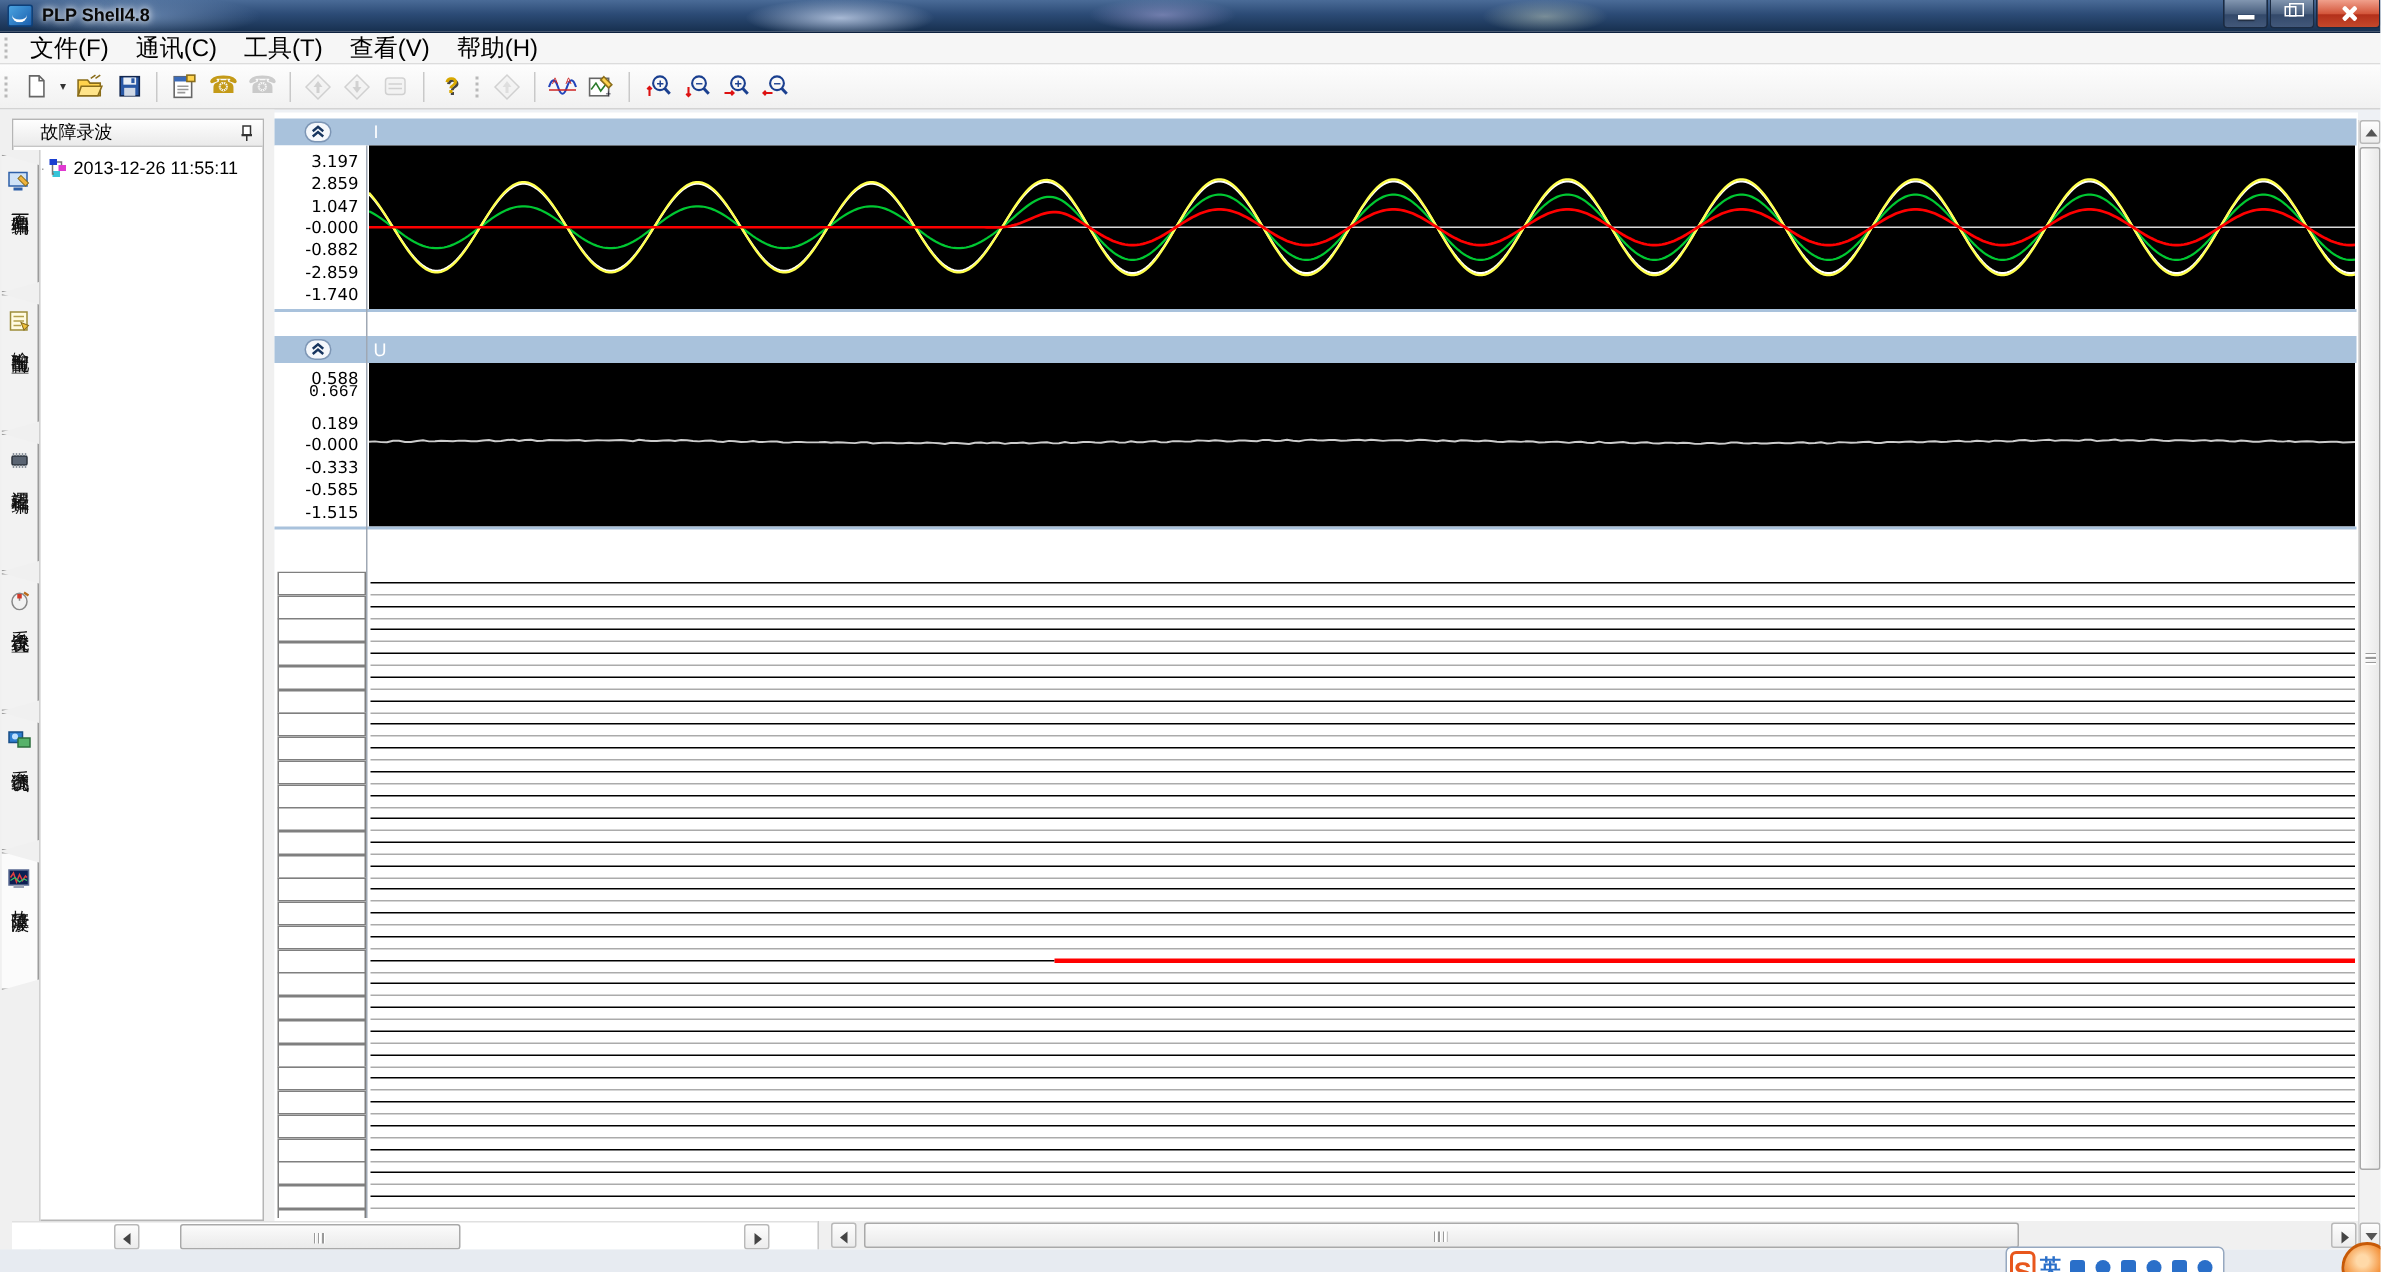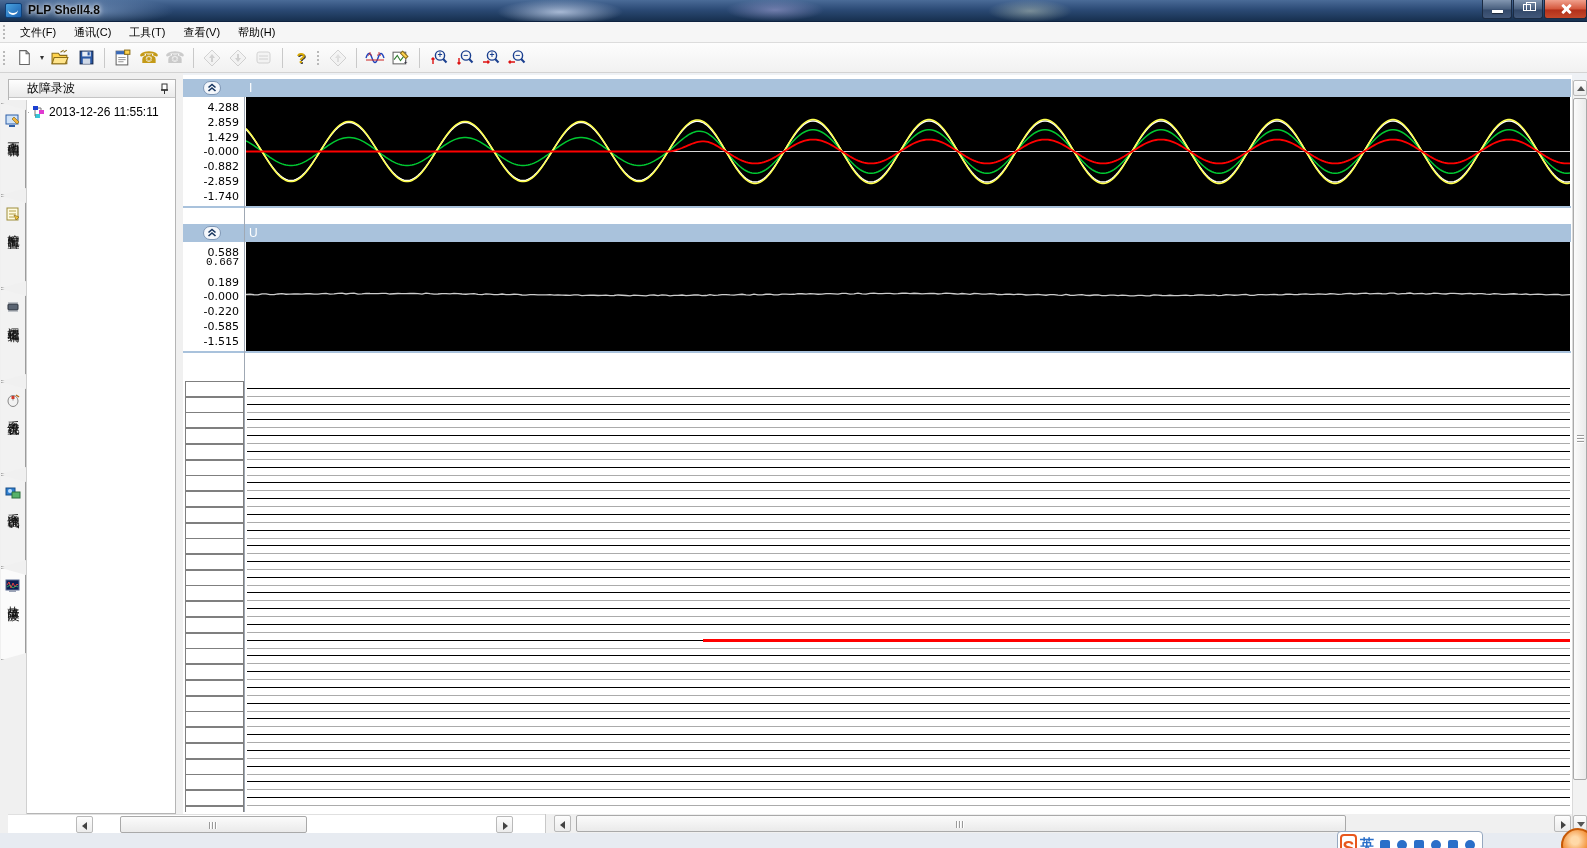--- a/index.html
+++ b/index.html
@@ -30,21 +30,21 @@
   .glyph-min { position:absolute; left:9px; bottom:5px; width:11px; height:3px; background:#fff; box-shadow:0 1px 1px rgba(0,0,0,.5);}
   .glyph-restore { position:absolute; left:9px; top:4px; width:8px; height:7px; border:1px solid #fff; background:transparent;}
   .glyph-restore::after { content:""; position:absolute; left:2px; top:-3px; width:8px; height:7px; border:1px solid #fff; }
   .glyph-x { position:absolute; left:15px; top:4px; width:12px; height:10px; }
   .glyph-x::before,.glyph-x::after { content:""; position:absolute; left:5px; top:-1px; width:3px; height:12px; background:#fff; border-radius:1px;}
   .glyph-x::before{ transform:rotate(45deg);} .glyph-x::after{ transform:rotate(-45deg);}
 
   .menubar { position:absolute; left:0; top:22px; width:1587px; height:21px; background:#f6f6f6;
     border-bottom:1px solid #dcdcdc; display:flex; align-items:center; }
   .bargrip { width:4px; height:14px; margin:0 4px 0 3px; border-left:2px dotted #b9b9b9; }
-  .menu-item { font-size:11px; padding:2px 9px; cursor:default; }
+  .menu-item { font-size:16px; padding:2px 9px; cursor:default; }
 
   .toolbar { position:absolute; left:0; top:43px; width:1587px; height:30px;
     background:linear-gradient(180deg,#fdfdfd,#f1f1f1); border-bottom:1px solid #d3d3d3;
     display:flex; align-items:center; }
   .tb-sep { width:1px; height:20px; background:#c9c9c9; margin:0 5px; }
   .tb-btn { width:24px; height:24px; display:flex; align-items:center; justify-content:center;
     margin:0 1px; border-radius:2px; position:relative; }
   .tb-btn.disabled { opacity:.4; filter:grayscale(1); }
   .tb-dd { width:10px; height:24px; display:flex; align-items:center; justify-content:center; font-size:8px; color:#333; }
   .tb-phone { font-size:16px; line-height:16px; }
@@ -394,23 +394,23 @@
 
 <div class="panel-header" style="top:79px;">
   <div class="collapse-btn">
     <svg width="10" height="10" viewBox="0 0 10 10">
         <path d="M1.5 4.5 L5 1.5 L8.5 4.5 M1.5 8 L5 5 L8.5 8" fill="none" stroke="#17355f" stroke-width="1.6"></path>
       </svg>
   </div>
   <div class="panel-title">I</div>
 </div>
 <div class="axis-col" style="top:97px; height:110px;" id="axisI">
-    <span class="ytick" style="top: 4px;">4.288</span>
+    <span class="ytick" style="top: 4px;">3.197</span>
     <span class="ytick" style="top: 18.83px;">2.859</span>
-    <span class="ytick" style="top: 33.66px;">1.429</span>
+    <span class="ytick" style="top: 33.66px;">1.047</span>
     <span class="ytick" style="top: 48.49px;">-0.000</span>
     <span class="ytick" style="top: 63.32px;">-0.882</span>
     <span class="ytick" style="top: 78.15px;">-2.859</span>
     <span class="ytick" style="top: 92.98px;">-1.740</span>
   </div>
 <div class="plot" style="left:246px; top:97px; width:1324px; height:109px;">
   <svg id="svgI" width="1324" height="109">
       <line x1="0" y1="54.5" x2="1324" y2="54.5" stroke="#d9d9d9" stroke-width="1"></line>
       <polyline points="0,43.82 2,44.87 4,46.02 6,47.28 8,48.62 10,50.03 12,51.49 14,52.99 16,54.50 18,56.01 20,57.51 22,58.97 24,60.38 26,61.72 28,62.98 30,64.13 32,65.18 34,66.10 36,66.88 38,67.52 40,68.00 42,68.33 44,68.49 46,68.49 48,68.33 50,68.00 52,67.52 54,66.88 56,66.10 58,65.18 60,64.13 62,62.98 64,61.72 66,60.38 68,58.97 70,57.51 72,56.01 74,54.50 76,52.99 78,51.49 80,50.03 82,48.62 84,47.28 86,46.02 88,44.87 90,43.82 92,42.90 94,42.12 96,41.48 98,41.00 100,40.67 102,40.51 104,40.51 106,40.67 108,41.00 110,41.48 112,42.12 114,42.90 116,43.82 118,44.87 120,46.02 122,47.28 124,48.62 126,50.03 128,51.49 130,52.99 132,54.50 134,56.01 136,57.51 138,58.97 140,60.38 142,61.72 144,62.98 146,64.13 148,65.18 150,66.10 152,66.88 154,67.52 156,68.00 158,68.33 160,68.49 162,68.49 164,68.33 166,68.00 168,67.52 170,66.88 172,66.10 174,65.18 176,64.13 178,62.98 180,61.72 182,60.38 184,58.97 186,57.51 188,56.01 190,54.50 192,52.99 194,51.49 196,50.03 198,48.62 200,47.28 202,46.02 204,44.87 206,43.82 208,42.90 210,42.12 212,41.48 214,41.00 216,40.67 218,40.51 220,40.51 222,40.67 224,41.00 226,41.48 228,42.12 230,42.90 232,43.82 234,44.87 236,46.02 238,47.28 240,48.62 242,50.03 244,51.49 246,52.99 248,54.50 250,56.01 252,57.51 254,58.97 256,60.38 258,61.72 260,62.98 262,64.13 264,65.18 266,66.10 268,66.88 270,67.52 272,68.00 274,68.33 276,68.49 278,68.49 280,68.33 282,68.00 284,67.52 286,66.88 288,66.10 290,65.18 292,64.13 294,62.98 296,61.72 298,60.38 300,58.97 302,57.51 304,56.01 306,54.50 308,52.99 310,51.49 312,50.03 314,48.62 316,47.28 318,46.02 320,44.87 322,43.82 324,42.90 326,42.12 328,41.48 330,41.00 332,40.67 334,40.51 336,40.51 338,40.67 340,41.00 342,41.48 344,42.12 346,42.90 348,43.82 350,44.87 352,46.02 354,47.28 356,48.62 358,50.03 360,51.49 362,52.99 364,54.50 366,56.01 368,57.51 370,58.97 372,60.38 374,61.72 376,62.98 378,64.13 380,65.18 382,66.10 384,66.88 386,67.52 388,68.00 390,68.33 392,68.49 394,68.49 396,68.33 398,68.00 400,67.52 402,66.88 404,66.10 406,65.18 408,64.13 410,62.98 412,61.75 414,60.45 416,59.07 418,57.61 420,56.09 422,54.50 424,52.85 426,51.16 428,49.44 430,47.70 432,45.96 434,44.25 436,42.59 438,41.00 440,39.52 442,38.17 444,36.97 446,35.96 448,35.16 450,34.58 452,34.26 454,34.19 456,34.40 458,34.89 460,35.66 462,36.70 464,38.01 466,39.55 468,41.31 470,43.26 472,45.35 474,47.54 476,49.82 478,52.14 480,54.50 482,56.86 484,59.18 486,61.46 488,63.65 490,65.74 492,67.69 494,69.49 496,71.11 498,72.54 500,73.75 502,74.75 504,75.50 506,76.01 508,76.26 510,76.26 512,76.01 514,75.50 516,74.75 518,73.75 520,72.54 522,71.11 524,69.49 526,67.69 528,65.74 530,63.65 532,61.46 534,59.18 536,56.86 538,54.50 540,52.14 542,49.82 544,47.54 546,45.35 548,43.26 550,41.31 552,39.51 554,37.89 556,36.46 558,35.25 560,34.25 562,33.50 564,32.99 566,32.74 568,32.74 570,32.99 572,33.50 574,34.25 576,35.25 578,36.46 580,37.89 582,39.51 584,41.31 586,43.26 588,45.35 590,47.54 592,49.82 594,52.14 596,54.50 598,56.86 600,59.18 602,61.46 604,63.65 606,65.74 608,67.69 610,69.49 612,71.11 614,72.54 616,73.75 618,74.75 620,75.50 622,76.01 624,76.26 626,76.26 628,76.01 630,75.50 632,74.75 634,73.75 636,72.54 638,71.11 640,69.49 642,67.69 644,65.74 646,63.65 648,61.46 650,59.18 652,56.86 654,54.50 656,52.14 658,49.82 660,47.54 662,45.35 664,43.26 666,41.31 668,39.51 670,37.89 672,36.46 674,35.25 676,34.25 678,33.50 680,32.99 682,32.74 684,32.74 686,32.99 688,33.50 690,34.25 692,35.25 694,36.46 696,37.89 698,39.51 700,41.31 702,43.26 704,45.35 706,47.54 708,49.82 710,52.14 712,54.50 714,56.86 716,59.18 718,61.46 720,63.65 722,65.74 724,67.69 726,69.49 728,71.11 730,72.54 732,73.75 734,74.75 736,75.50 738,76.01 740,76.26 742,76.26 744,76.01 746,75.50 748,74.75 750,73.75 752,72.54 754,71.11 756,69.49 758,67.69 760,65.74 762,63.65 764,61.46 766,59.18 768,56.86 770,54.50 772,52.14 774,49.82 776,47.54 778,45.35 780,43.26 782,41.31 784,39.51 786,37.89 788,36.46 790,35.25 792,34.25 794,33.50 796,32.99 798,32.74 800,32.74 802,32.99 804,33.50 806,34.25 808,35.25 810,36.46 812,37.89 814,39.51 816,41.31 818,43.26 820,45.35 822,47.54 824,49.82 826,52.14 828,54.50 830,56.86 832,59.18 834,61.46 836,63.65 838,65.74 840,67.69 842,69.49 844,71.11 846,72.54 848,73.75 850,74.75 852,75.50 854,76.01 856,76.26 858,76.26 860,76.01 862,75.50 864,74.75 866,73.75 868,72.54 870,71.11 872,69.49 874,67.69 876,65.74 878,63.65 880,61.46 882,59.18 884,56.86 886,54.50 888,52.14 890,49.82 892,47.54 894,45.35 896,43.26 898,41.31 900,39.51 902,37.89 904,36.46 906,35.25 908,34.25 910,33.50 912,32.99 914,32.74 916,32.74 918,32.99 920,33.50 922,34.25 924,35.25 926,36.46 928,37.89 930,39.51 932,41.31 934,43.26 936,45.35 938,47.54 940,49.82 942,52.14 944,54.50 946,56.86 948,59.18 950,61.46 952,63.65 954,65.74 956,67.69 958,69.49 960,71.11 962,72.54 964,73.75 966,74.75 968,75.50 970,76.01 972,76.26 974,76.26 976,76.01 978,75.50 980,74.75 982,73.75 984,72.54 986,71.11 988,69.49 990,67.69 992,65.74 994,63.65 996,61.46 998,59.18 1000,56.86 1002,54.50 1004,52.14 1006,49.82 1008,47.54 1010,45.35 1012,43.26 1014,41.31 1016,39.51 1018,37.89 1020,36.46 1022,35.25 1024,34.25 1026,33.50 1028,32.99 1030,32.74 1032,32.74 1034,32.99 1036,33.50 1038,34.25 1040,35.25 1042,36.46 1044,37.89 1046,39.51 1048,41.31 1050,43.26 1052,45.35 1054,47.54 1056,49.82 1058,52.14 1060,54.50 1062,56.86 1064,59.18 1066,61.46 1068,63.65 1070,65.74 1072,67.69 1074,69.49 1076,71.11 1078,72.54 1080,73.75 1082,74.75 1084,75.50 1086,76.01 1088,76.26 1090,76.26 1092,76.01 1094,75.50 1096,74.75 1098,73.75 1100,72.54 1102,71.11 1104,69.49 1106,67.69 1108,65.74 1110,63.65 1112,61.46 1114,59.18 1116,56.86 1118,54.50 1120,52.14 1122,49.82 1124,47.54 1126,45.35 1128,43.26 1130,41.31 1132,39.51 1134,37.89 1136,36.46 1138,35.25 1140,34.25 1142,33.50 1144,32.99 1146,32.74 1148,32.74 1150,32.99 1152,33.50 1154,34.25 1156,35.25 1158,36.46 1160,37.89 1162,39.51 1164,41.31 1166,43.26 1168,45.35 1170,47.54 1172,49.82 1174,52.14 1176,54.50 1178,56.86 1180,59.18 1182,61.46 1184,63.65 1186,65.74 1188,67.69 1190,69.49 1192,71.11 1194,72.54 1196,73.75 1198,74.75 1200,75.50 1202,76.01 1204,76.26 1206,76.26 1208,76.01 1210,75.50 1212,74.75 1214,73.75 1216,72.54 1218,71.11 1220,69.49 1222,67.69 1224,65.74 1226,63.65 1228,61.46 1230,59.18 1232,56.86 1234,54.50 1236,52.14 1238,49.82 1240,47.54 1242,45.35 1244,43.26 1246,41.31 1248,39.51 1250,37.89 1252,36.46 1254,35.25 1256,34.25 1258,33.50 1260,32.99 1262,32.74 1264,32.74 1266,32.99 1268,33.50 1270,34.25 1272,35.25 1274,36.46 1276,37.89 1278,39.51 1280,41.31 1282,43.26 1284,45.35 1286,47.54 1288,49.82 1290,52.14 1292,54.50 1294,56.86 1296,59.18 1298,61.46 1300,63.65 1302,65.74 1304,67.69 1306,69.49 1308,71.11 1310,72.54 1312,73.75 1314,74.75 1316,75.50 1318,76.01 1320,76.26 1322,76.26 1324,76.01" fill="none" stroke="#00c832" stroke-width="1.5"></polyline>
       <polyline points="0,32.35 2,34.52 4,36.91 6,39.52 8,42.30 10,45.22 12,48.25 14,51.36 16,54.50 18,57.64 20,60.75 22,63.78 24,66.70 26,69.48 28,72.09 30,74.48 32,76.65 34,78.55 36,80.17 38,81.49 40,82.50 42,83.18 44,83.52 46,83.52 48,83.18 50,82.50 52,81.49 54,80.17 56,78.55 58,76.65 60,74.48 62,72.09 64,69.48 66,66.70 68,63.78 70,60.75 72,57.64 74,54.50 76,51.36 78,48.25 80,45.22 82,42.30 84,39.52 86,36.91 88,34.52 90,32.35 92,30.45 94,28.83 96,27.51 98,26.50 100,25.82 102,25.48 104,25.48 106,25.82 108,26.50 110,27.51 112,28.83 114,30.45 116,32.35 118,34.52 120,36.91 122,39.52 124,42.30 126,45.22 128,48.25 130,51.36 132,54.50 134,57.64 136,60.75 138,63.78 140,66.70 142,69.48 144,72.09 146,74.48 148,76.65 150,78.55 152,80.17 154,81.49 156,82.50 158,83.18 160,83.52 162,83.52 164,83.18 166,82.50 168,81.49 170,80.17 172,78.55 174,76.65 176,74.48 178,72.09 180,69.48 182,66.70 184,63.78 186,60.75 188,57.64 190,54.50 192,51.36 194,48.25 196,45.22 198,42.30 200,39.52 202,36.91 204,34.52 206,32.35 208,30.45 210,28.83 212,27.51 214,26.50 216,25.82 218,25.48 220,25.48 222,25.82 224,26.50 226,27.51 228,28.83 230,30.45 232,32.35 234,34.52 236,36.91 238,39.52 240,42.30 242,45.22 244,48.25 246,51.36 248,54.50 250,57.64 252,60.75 254,63.78 256,66.70 258,69.48 260,72.09 262,74.48 264,76.65 266,78.55 268,80.17 270,81.49 272,82.50 274,83.18 276,83.52 278,83.52 280,83.18 282,82.50 284,81.49 286,80.17 288,78.55 290,76.65 292,74.48 294,72.09 296,69.48 298,66.70 300,63.78 302,60.75 304,57.64 306,54.50 308,51.36 310,48.25 312,45.22 314,42.30 316,39.52 318,36.91 320,34.52 322,32.35 324,30.45 326,28.83 328,27.51 330,26.50 332,25.82 334,25.48 336,25.48 338,25.82 340,26.50 342,27.51 344,28.83 346,30.45 348,32.35 350,34.52 352,36.91 354,39.52 356,42.30 358,45.22 360,48.25 362,51.36 364,54.50 366,57.64 368,60.75 370,63.78 372,66.70 374,69.48 376,72.09 378,74.48 380,76.65 382,78.55 384,80.17 386,81.49 388,82.50 390,83.18 392,83.52 394,83.52 396,83.18 398,82.50 400,81.49 402,80.17 404,78.55 406,76.65 408,74.48 410,72.09 412,69.49 414,66.71 416,63.80 418,60.77 420,57.66 422,54.50 424,51.33 426,48.19 428,45.10 430,42.11 432,39.26 434,36.56 436,34.06 438,31.79 440,29.77 442,28.04 444,26.60 446,25.49 448,24.72 450,24.30 452,24.23 454,24.53 456,25.18 458,26.19 460,27.54 462,29.21 464,31.19 466,33.45 468,35.97 470,38.72 472,41.65 474,44.72 476,47.92 478,51.19 480,54.50 482,57.81 484,61.08 486,64.28 488,67.35 490,70.28 492,73.03 494,75.55 496,77.83 498,79.84 500,81.55 502,82.94 504,84.00 506,84.71 508,85.07 510,85.07 512,84.71 514,84.00 516,82.94 518,81.55 520,79.84 522,77.83 524,75.55 526,73.03 528,70.28 530,67.35 532,64.28 534,61.08 536,57.81 538,54.50 540,51.19 542,47.92 544,44.72 546,41.65 548,38.72 550,35.97 552,33.45 554,31.17 556,29.16 558,27.45 560,26.06 562,25.00 564,24.29 566,23.93 568,23.93 570,24.29 572,25.00 574,26.06 576,27.45 578,29.16 580,31.17 582,33.45 584,35.97 586,38.72 588,41.65 590,44.72 592,47.92 594,51.19 596,54.50 598,57.81 600,61.08 602,64.28 604,67.35 606,70.28 608,73.03 610,75.55 612,77.83 614,79.84 616,81.55 618,82.94 620,84.00 622,84.71 624,85.07 626,85.07 628,84.71 630,84.00 632,82.94 634,81.55 636,79.84 638,77.83 640,75.55 642,73.03 644,70.28 646,67.35 648,64.28 650,61.08 652,57.81 654,54.50 656,51.19 658,47.92 660,44.72 662,41.65 664,38.72 666,35.97 668,33.45 670,31.17 672,29.16 674,27.45 676,26.06 678,25.00 680,24.29 682,23.93 684,23.93 686,24.29 688,25.00 690,26.06 692,27.45 694,29.16 696,31.17 698,33.45 700,35.97 702,38.72 704,41.65 706,44.72 708,47.92 710,51.19 712,54.50 714,57.81 716,61.08 718,64.28 720,67.35 722,70.28 724,73.03 726,75.55 728,77.83 730,79.84 732,81.55 734,82.94 736,84.00 738,84.71 740,85.07 742,85.07 744,84.71 746,84.00 748,82.94 750,81.55 752,79.84 754,77.83 756,75.55 758,73.03 760,70.28 762,67.35 764,64.28 766,61.08 768,57.81 770,54.50 772,51.19 774,47.92 776,44.72 778,41.65 780,38.72 782,35.97 784,33.45 786,31.17 788,29.16 790,27.45 792,26.06 794,25.00 796,24.29 798,23.93 800,23.93 802,24.29 804,25.00 806,26.06 808,27.45 810,29.16 812,31.17 814,33.45 816,35.97 818,38.72 820,41.65 822,44.72 824,47.92 826,51.19 828,54.50 830,57.81 832,61.08 834,64.28 836,67.35 838,70.28 840,73.03 842,75.55 844,77.83 846,79.84 848,81.55 850,82.94 852,84.00 854,84.71 856,85.07 858,85.07 860,84.71 862,84.00 864,82.94 866,81.55 868,79.84 870,77.83 872,75.55 874,73.03 876,70.28 878,67.35 880,64.28 882,61.08 884,57.81 886,54.50 888,51.19 890,47.92 892,44.72 894,41.65 896,38.72 898,35.97 900,33.45 902,31.17 904,29.16 906,27.45 908,26.06 910,25.00 912,24.29 914,23.93 916,23.93 918,24.29 920,25.00 922,26.06 924,27.45 926,29.16 928,31.17 930,33.45 932,35.97 934,38.72 936,41.65 938,44.72 940,47.92 942,51.19 944,54.50 946,57.81 948,61.08 950,64.28 952,67.35 954,70.28 956,73.03 958,75.55 960,77.83 962,79.84 964,81.55 966,82.94 968,84.00 970,84.71 972,85.07 974,85.07 976,84.71 978,84.00 980,82.94 982,81.55 984,79.84 986,77.83 988,75.55 990,73.03 992,70.28 994,67.35 996,64.28 998,61.08 1000,57.81 1002,54.50 1004,51.19 1006,47.92 1008,44.72 1010,41.65 1012,38.72 1014,35.97 1016,33.45 1018,31.17 1020,29.16 1022,27.45 1024,26.06 1026,25.00 1028,24.29 1030,23.93 1032,23.93 1034,24.29 1036,25.00 1038,26.06 1040,27.45 1042,29.16 1044,31.17 1046,33.45 1048,35.97 1050,38.72 1052,41.65 1054,44.72 1056,47.92 1058,51.19 1060,54.50 1062,57.81 1064,61.08 1066,64.28 1068,67.35 1070,70.28 1072,73.03 1074,75.55 1076,77.83 1078,79.84 1080,81.55 1082,82.94 1084,84.00 1086,84.71 1088,85.07 1090,85.07 1092,84.71 1094,84.00 1096,82.94 1098,81.55 1100,79.84 1102,77.83 1104,75.55 1106,73.03 1108,70.28 1110,67.35 1112,64.28 1114,61.08 1116,57.81 1118,54.50 1120,51.19 1122,47.92 1124,44.72 1126,41.65 1128,38.72 1130,35.97 1132,33.45 1134,31.17 1136,29.16 1138,27.45 1140,26.06 1142,25.00 1144,24.29 1146,23.93 1148,23.93 1150,24.29 1152,25.00 1154,26.06 1156,27.45 1158,29.16 1160,31.17 1162,33.45 1164,35.97 1166,38.72 1168,41.65 1170,44.72 1172,47.92 1174,51.19 1176,54.50 1178,57.81 1180,61.08 1182,64.28 1184,67.35 1186,70.28 1188,73.03 1190,75.55 1192,77.83 1194,79.84 1196,81.55 1198,82.94 1200,84.00 1202,84.71 1204,85.07 1206,85.07 1208,84.71 1210,84.00 1212,82.94 1214,81.55 1216,79.84 1218,77.83 1220,75.55 1222,73.03 1224,70.28 1226,67.35 1228,64.28 1230,61.08 1232,57.81 1234,54.50 1236,51.19 1238,47.92 1240,44.72 1242,41.65 1244,38.72 1246,35.97 1248,33.45 1250,31.17 1252,29.16 1254,27.45 1256,26.06 1258,25.00 1260,24.29 1262,23.93 1264,23.93 1266,24.29 1268,25.00 1270,26.06 1272,27.45 1274,29.16 1276,31.17 1278,33.45 1280,35.97 1282,38.72 1284,41.65 1286,44.72 1288,47.92 1290,51.19 1292,54.50 1294,57.81 1296,61.08 1298,64.28 1300,67.35 1302,70.28 1304,73.03 1306,75.55 1308,77.83 1310,79.84 1312,81.55 1314,82.94 1316,84.00 1318,84.71 1320,85.07 1322,85.07 1324,84.71" fill="none" stroke="#ffffff" stroke-width="1.5"></polyline>
@@ -426,21 +426,21 @@
         <path d="M1.5 4.5 L5 1.5 L8.5 4.5 M1.5 8 L5 5 L8.5 8" fill="none" stroke="#17355f" stroke-width="1.6"></path>
       </svg>
   </div>
   <div class="panel-title">U</div>
 </div>
 <div class="axis-col" style="top:242px; height:110px;" id="axisU">
     <span class="ytick" style="top: 4px;">0.588</span>
     <span class="ytick" style="top: 14px; font-family: Liberation Mono, monospace;">0.667</span>
     <span class="ytick" style="top: 33.66px;">0.189</span>
     <span class="ytick" style="top: 48.49px;">-0.000</span>
-    <span class="ytick" style="top: 63.32px;">-0.220</span>
+    <span class="ytick" style="top: 63.32px;">-0.333</span>
     <span class="ytick" style="top: 78.15px;">-0.585</span>
     <span class="ytick" style="top: 92.98px;">-1.515</span>
   </div>
 <div class="plot" style="left:246px; top:242px; width:1324px; height:109px;">
   <svg id="svgU" width="1324" height="109">
       <polyline points="0,52.50 4,52.25 8,52.76 12,52.80 16,51.82 20,51.86 24,52.68 28,52.62 32,51.98 36,51.56 40,52.26 44,52.17 48,51.89 52,52.02 56,52.17 60,51.76 64,51.77 68,52.11 72,52.19 76,51.64 80,51.30 84,52.15 88,51.94 92,51.34 96,51.11 100,51.98 104,51.30 108,51.17 112,52.05 116,51.82 120,51.38 124,51.52 128,51.56 132,51.64 136,51.45 140,51.29 144,52.02 148,51.76 152,51.51 156,51.60 160,51.63 164,51.51 168,51.35 172,51.72 176,52.11 180,51.17 184,51.72 188,52.04 192,52.02 196,51.65 200,51.54 204,51.96 208,51.40 212,51.53 216,52.01 220,52.24 224,51.83 228,51.68 232,52.32 236,52.63 240,51.91 244,52.12 248,52.60 252,52.59 256,51.99 260,52.71 264,52.59 268,52.26 272,52.36 276,52.99 280,53.07 284,52.59 288,52.70 292,52.92 296,52.92 300,52.87 304,52.69 308,53.18 312,52.85 316,53.06 320,53.25 324,53.40 328,52.87 332,52.84 336,53.64 340,53.38 344,53.09 348,53.23 352,53.49 356,53.46 360,53.21 364,53.54 368,53.50 372,52.98 376,53.25 380,53.51 384,53.95 388,53.13 392,53.36 396,53.66 400,53.94 404,53.22 408,52.99 412,53.58 416,52.96 420,53.22 424,53.91 428,53.39 432,53.30 436,53.02 440,53.72 444,53.41 448,53.02 452,52.82 456,53.59 460,53.52 464,52.62 468,53.39 472,53.11 476,52.69 480,52.58 484,52.97 488,53.15 492,52.56 496,52.26 500,52.94 504,53.07 508,52.12 512,52.87 516,52.83 520,52.26 524,52.04 528,52.92 532,52.86 536,52.11 540,52.07 544,52.40 548,52.27 552,51.65 556,51.75 560,52.06 564,51.53 568,51.88 572,52.27 576,52.18 580,51.66 584,51.67 588,51.95 592,52.16 596,51.28 600,51.33 604,52.03 608,51.84 612,51.18 616,51.88 620,52.10 624,51.40 628,51.10 632,51.55 636,51.66 640,51.38 644,51.30 648,51.78 652,51.64 656,51.27 660,51.12 664,51.71 668,51.23 672,51.50 676,51.91 680,51.60 684,51.52 688,51.43 692,51.99 696,51.68 700,51.21 704,51.36 708,51.77 712,52.17 716,51.53 720,51.95 724,52.31 728,51.51 732,51.71 736,52.04 740,52.16 744,51.63 748,51.97 752,52.52 756,52.66 760,52.18 764,52.27 768,52.57 772,52.18 776,52.34 780,52.98 784,52.87 788,52.57 792,52.42 796,52.85 800,53.26 804,52.61 808,52.56 812,53.22 816,53.30 820,52.44 824,53.25 828,53.37 832,52.96 836,52.65 840,53.34 844,53.48 848,52.99 852,52.82 856,53.57 860,53.60 864,53.15 868,53.07 872,53.53 876,53.16 880,53.28 884,53.92 888,53.82 892,53.28 896,53.33 900,53.86 904,53.76 908,52.95 912,53.05 916,53.52 920,53.68 924,53.25 928,53.71 932,53.66 936,53.33 940,53.11 944,53.55 948,53.47 952,53.01 956,52.83 960,53.47 964,53.34 968,52.85 972,53.66 976,53.43 980,52.77 984,52.91 988,53.23 992,53.04 996,52.69 1000,52.45 1004,53.30 1008,53.29 1012,52.72 1016,52.60 1020,52.87 1024,52.55 1028,52.36 1032,52.77 1036,52.82 1040,52.27 1044,52.18 1048,52.69 1052,52.49 1056,52.07 1060,51.80 1064,52.42 1068,52.35 1072,51.86 1076,52.09 1080,52.45 1084,51.77 1088,51.90 1092,52.37 1096,52.20 1100,51.56 1104,51.40 1108,51.99 1112,51.75 1116,51.42 1120,51.19 1124,51.92 1128,51.54 1132,51.44 1136,51.73 1140,51.91 1144,51.15 1148,51.12 1152,52.07 1156,51.66 1160,51.48 1164,51.00 1168,51.81 1172,51.56 1176,51.46 1180,52.04 1184,51.77 1188,51.06 1192,51.37 1196,51.86 1200,51.99 1204,51.45 1208,51.45 1212,51.71 1216,52.00 1220,51.64 1224,51.41 1228,51.99 1232,51.55 1236,51.67 1240,52.17 1244,52.29 1248,51.72 1252,51.95 1256,52.46 1260,52.46 1264,52.02 1268,51.73 1272,52.18 1276,52.40 1280,52.01 1284,52.70 1288,52.39 1292,52.14 1296,52.31 1300,52.82 1304,52.65 1308,52.51 1312,52.45 1316,53.05 1320,52.85 1324,52.70" fill="none" stroke="#cccccc" stroke-width="1.3"></polyline>
     </svg>
 </div>
 <div class="plot-bottom" style="top:351px;"></div>
 

